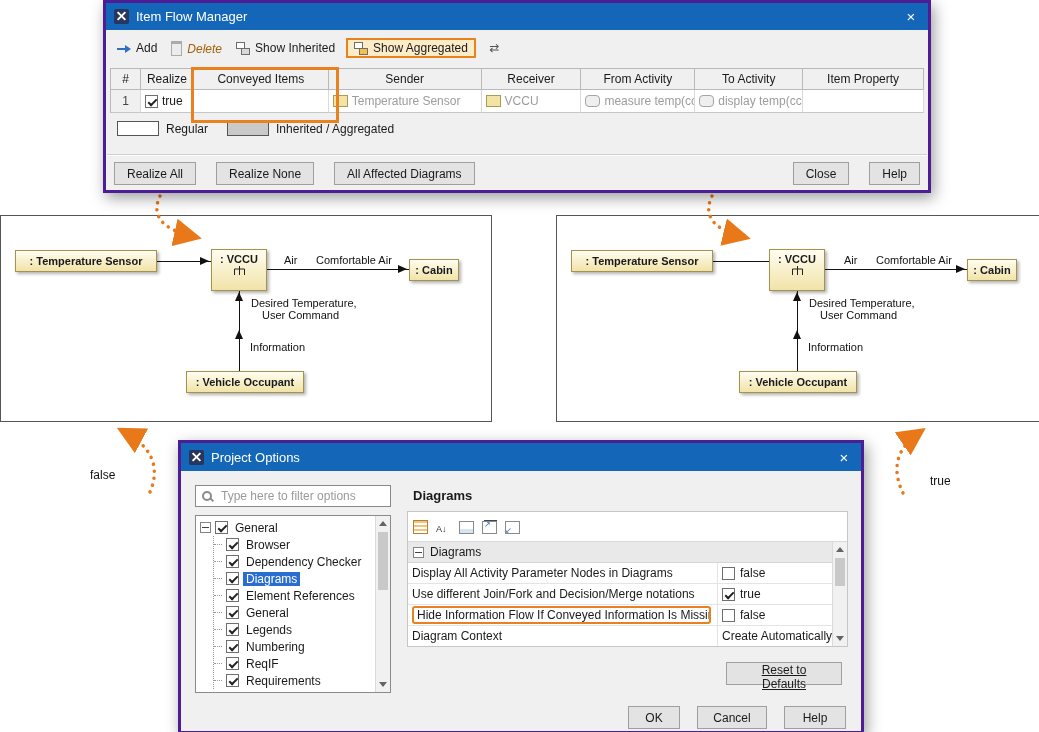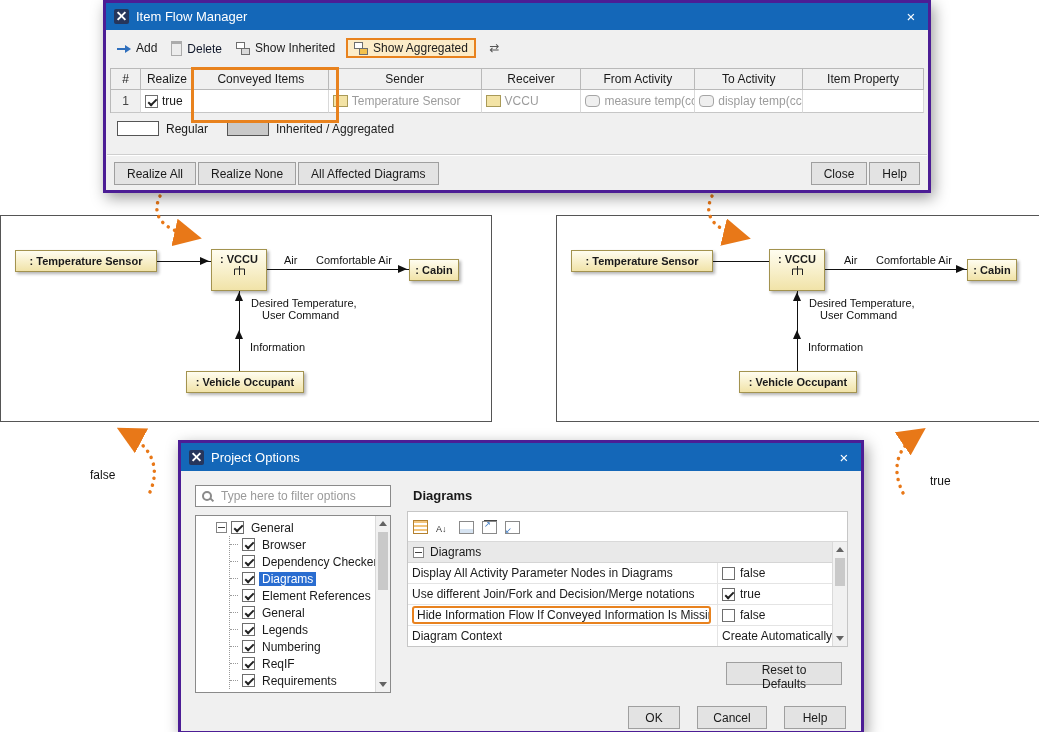--- a/index.html
+++ b/index.html
@@ -16,21 +16,21 @@
   .app-icon{width:15px;height:15px;background:#26365c;border-radius:2px;position:relative;flex:none;}
   .app-icon::before,.app-icon::after{content:"";position:absolute;left:2px;right:2px;top:6px;height:2px;background:#fff;}
   .app-icon::before{transform:rotate(45deg);} .app-icon::after{transform:rotate(-45deg);}
   .btn{background:#e3e3e3;border:1px solid #9f9f9f;font-family:inherit;font-size:12px;height:23px;
        padding:0 12px;color:#1a1a1a;}
 
   
   .ifm{left:103px;top:0;width:822px;height:187px;}
   .ifm-toolbar{display:flex;align-items:center;height:30px;padding:3px 8px 0;gap:8px;}
   .tbtn{display:flex;align-items:flex-end;gap:5px;padding:2px 3px;}
-  .tbtn.disabled{color:#0f172a;}
+  .tbtn.disabled{color:#a16207;font-style:italic;}
   .tbtn.hl{border:2px solid #e8821e;background:#fcecc8;padding:1px 6px;}
   .ic-add{position:relative;width:14px;height:12px;flex:none;}
   .ic-add::before{content:"";position:absolute;left:0;top:5px;width:8px;height:2px;background:#2f6fbd;}
   .ic-add::after{content:"";position:absolute;right:0;top:2px;border-left:6px solid #2f6fbd;
                  border-top:4px solid transparent;border-bottom:4px solid transparent;}
   .ic-del{width:9px;height:11px;border:1px solid #ababab;border-top:3px solid #ababab;background:#ececec;flex:none;}
   .ic-two{position:relative;width:14px;height:13px;flex:none;}
   .ic-two::before{content:"";position:absolute;left:0;top:0;width:7px;height:5px;border:1px solid #6e6e6e;background:#fff;}
   .ic-two::after{content:"";position:absolute;left:5px;top:6px;width:7px;height:5px;border:1px solid #6e6e6e;background:#d9d9d9;}
   .ic-two.agg::after{background:#f2c14e;}
@@ -63,21 +63,21 @@
   .ic-act{width:13px;height:10px;border:1px solid #a5a5a5;border-radius:4px;background:#efefef;flex:none;}
   .col-hl{position:absolute;left:80px;top:-2px;width:142px;height:50px;border:3px solid #e8821e;pointer-events:none;}
   .cb{display:inline-block;width:13px;height:13px;background:#fff;border:1px solid #6e6e6e;
       position:relative;flex:none;box-sizing:border-box;}
   .cb.checked::after{content:"";position:absolute;left:2px;top:3px;width:7px;height:3px;
       border-left:2px solid #222;border-bottom:2px solid #222;transform:rotate(-45deg);}
   .legend{display:flex;align-items:flex-end;gap:7px;padding:8px 16px 6px 11px;}
   .sw{width:40px;height:13px;border:1px solid #555;flex:none;}
   .sw.reg{background:#fff;} .sw.agg{background:#c9c9c9;margin-left:12px;}
   .hsep{position:absolute;left:1px;right:1px;bottom:34px;border-top:1px solid #cfcfcf;border-bottom:1px solid #fff;}
-  .ifm-actions{position:absolute;left:0;right:0;bottom:5px;display:flex;padding:0 8px;gap:2px;}
+  .ifm-actions{position:absolute;left:0;right:0;bottom:5px;display:flex;padding:0 8px;gap:20px;}
   .spacer{flex:1;}
 
   
   .dgm{position:absolute;background:#fff;border:1px solid #555;z-index:1;}
   .dgm.left{left:0;top:215px;width:490px;height:205px;}
   .dgm.right{left:556px;top:215px;width:483px;height:205px;}
   .node{position:absolute;background:linear-gradient(180deg,#fffdf0,#f1e3a8);border:1px solid #a3934f;
         box-shadow:2px 2px 3px rgba(0,0,0,.3);font-size:11px;font-weight:bold;color:#1a1a1a;
         display:flex;align-items:center;justify-content:center;white-space:nowrap;box-sizing:border-box;}
   .node.tall{flex-direction:column;gap:1px;padding-top:3px;justify-content:flex-start;}
@@ -92,21 +92,21 @@
   .overlay{position:absolute;left:0;top:0;z-index:3;pointer-events:none;}
 
   
   .po{left:178px;top:440px;width:680px;height:288px;}
   .po .titlebar{height:28px;}
   .search-box{position:absolute;left:14px;top:42px;width:196px;height:22px;background:#fff;
               border:1px solid #8a8a8a;display:flex;align-items:center;gap:5px;padding:0 5px;box-sizing:border-box;}
   .search-box input{border:0;outline:0;flex:1;font-size:12px;min-width:0;background:transparent;font-family:inherit;}
   input::placeholder{color:#9a9a9a;}
   .tree{position:absolute;left:14px;top:72px;width:196px;height:178px;background:#fff;border:1px solid #8a8a8a;
-        box-sizing:border-box;overflow:hidden;padding:3px 0 0 20px;}
+        box-sizing:border-box;overflow:hidden;padding:3px 0 0 4px;}
   .tree-row{display:flex;align-items:center;height:17px;gap:4px;}
   .exp{display:inline-block;width:9px;height:9px;border:1px solid #848484;background:#fff;position:relative;flex:none;box-sizing:content-box;}
   .exp::after{content:"";position:absolute;left:1px;right:1px;top:4px;height:1px;background:#444;}
   .tree-children{margin-left:13px;border-left:1px dotted #9a9a9a;}
   .twig{width:8px;border-top:1px dotted #9a9a9a;flex:none;}
   .tlabel{padding:0 3px;}
   .tlabel.selected{background:#2a6dd0;color:#fff;}
   .sb{position:absolute;width:15px;background:#f1f1f1;border-left:1px solid #dadada;box-sizing:border-box;}
   .tree-sb{right:0;top:0;bottom:0;}
   .tri-u{position:absolute;top:5px;left:3px;width:0;height:0;border-left:4px solid transparent;
@@ -128,21 +128,21 @@
   .prop-grid{position:absolute;left:0;right:0;top:29px;bottom:0;border-top:1px solid #d9d9d9;overflow:hidden;}
   .grp-row{height:20px;background:#e9e9e9;display:flex;align-items:center;gap:6px;padding:0 5px;
            border-bottom:1px solid #d5d5d5;}
   .p-row{display:flex;height:20px;border-bottom:1px solid #e4e4e4;}
   .p-label{width:310px;display:flex;align-items:center;padding:0 4px;border-right:1px solid #e4e4e4;
            box-sizing:border-box;white-space:nowrap;overflow:hidden;}
   .p-value{flex:1;display:flex;align-items:center;gap:5px;padding:0 4px;margin-right:15px;white-space:nowrap;overflow:hidden;}
   .hl-box{display:block;width:calc(100% - 2px);border:2px solid #e8821e;border-radius:3px;line-height:14px;
           padding:0 3px;box-sizing:border-box;white-space:nowrap;overflow:hidden;}
   .grid-sb{right:0;top:0;bottom:0;}
-  .reset-btn{position:absolute;left:545px;top:219px;width:116px;}
+  .reset-btn{position:absolute;left:545px;top:219px;width:116px;text-decoration:underline;}
   .po-actions{position:absolute;right:15px;top:263px;display:flex;gap:17px;}
   .btn.ok{width:52px;padding:0;} .btn.cancel{width:70px;padding:0;} .btn.help2{width:62px;padding:0;}
 </style>
 </head>
 <body>
 
 <div class="stage">
 
   <div class="dgm left">
     <div class="node" style="left:14px;top:34px;width:142px;height:22px;">: Temperature Sensor</div>

